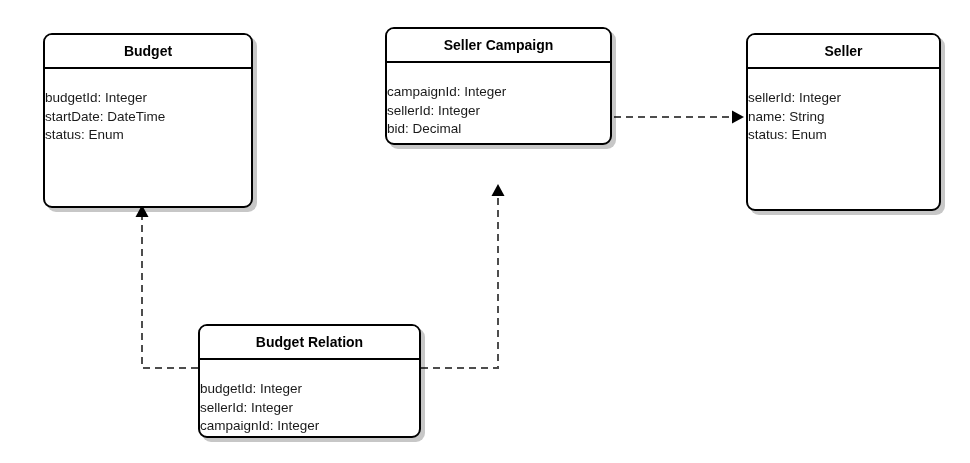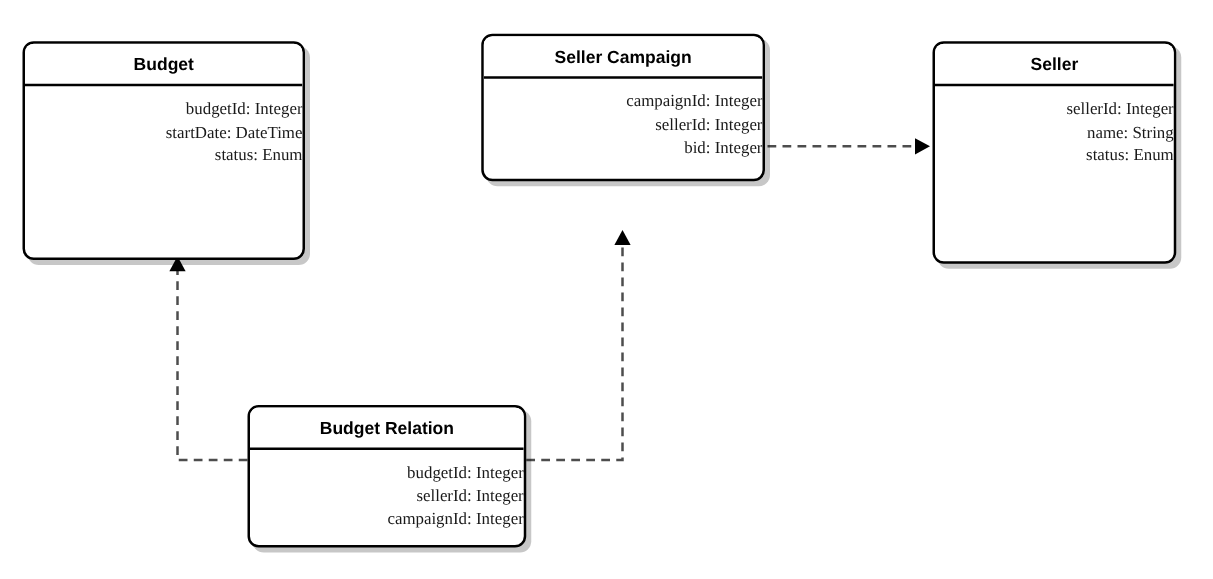--- a/index.html
+++ b/index.html
@@ -35,23 +35,22 @@
     line-height: 32px;
     text-align: center;
     font-size: 14px;
     font-weight: bold;
     color: #000000;
     border-bottom: 2px solid #000000;
     background: #ffffff;
     white-space: nowrap;
   }
   .entity-body {
-    padding-top: 9px;
-    text-align: right;
-    font-family: Liberation Serif, serif;
+    padding-top: 20px;
+    text-align: left;
   }
   .attr {
     font-size: 13.5px;
     line-height: 18.5px;
     color: #1a1a1a;
     white-space: nowrap;
   }
 
   
   #connectors {
@@ -87,35 +86,35 @@
       <path d="M 421 368 L 498 368 L 498 193" fill="none" stroke="#4d4d4d" stroke-width="2" stroke-dasharray="7 5" stroke-linecap="butt"></path>
       <path d="M 498 184 L 491.5 196 L 504.5 196 Z" fill="#000000"></path>
     </g>
 
     <g>
       <path d="M 614 117 L 733 117" fill="none" stroke="#4d4d4d" stroke-width="2" stroke-dasharray="7 5" stroke-linecap="butt"></path>
       <path d="M 744 117 L 732 110.5 L 732 123.5 Z" fill="#000000"></path>
     </g>
   </svg>
 
-  <div class="entity" style="left:18px; top:33px; width:226px; height:175px;">
+  <div class="entity" style="left:43px; top:33px; width:210px; height:175px;">
     <div class="entity-header">Budget</div>
     <div class="entity-body">
       <div class="attr">budgetId: Integer</div>
       <div class="attr">startDate: DateTime</div>
       <div class="attr">status: Enum</div>
     </div>
   </div>
 
   <div class="entity" style="left:385px; top:27px; width:227px; height:118px;">
     <div class="entity-header">Seller Campaign</div>
     <div class="entity-body">
       <div class="attr">campaignId: Integer</div>
       <div class="attr">sellerId: Integer</div>
-      <div class="attr">bid: Integer</div>
+      <div class="attr">bid: Decimal</div>
     </div>
   </div>
 
   <div class="entity" style="left:746px; top:33px; width:195px; height:178px;">
     <div class="entity-header">Seller</div>
     <div class="entity-body">
       <div class="attr">sellerId: Integer</div>
       <div class="attr">name: String</div>
       <div class="attr">status: Enum</div>
     </div>

